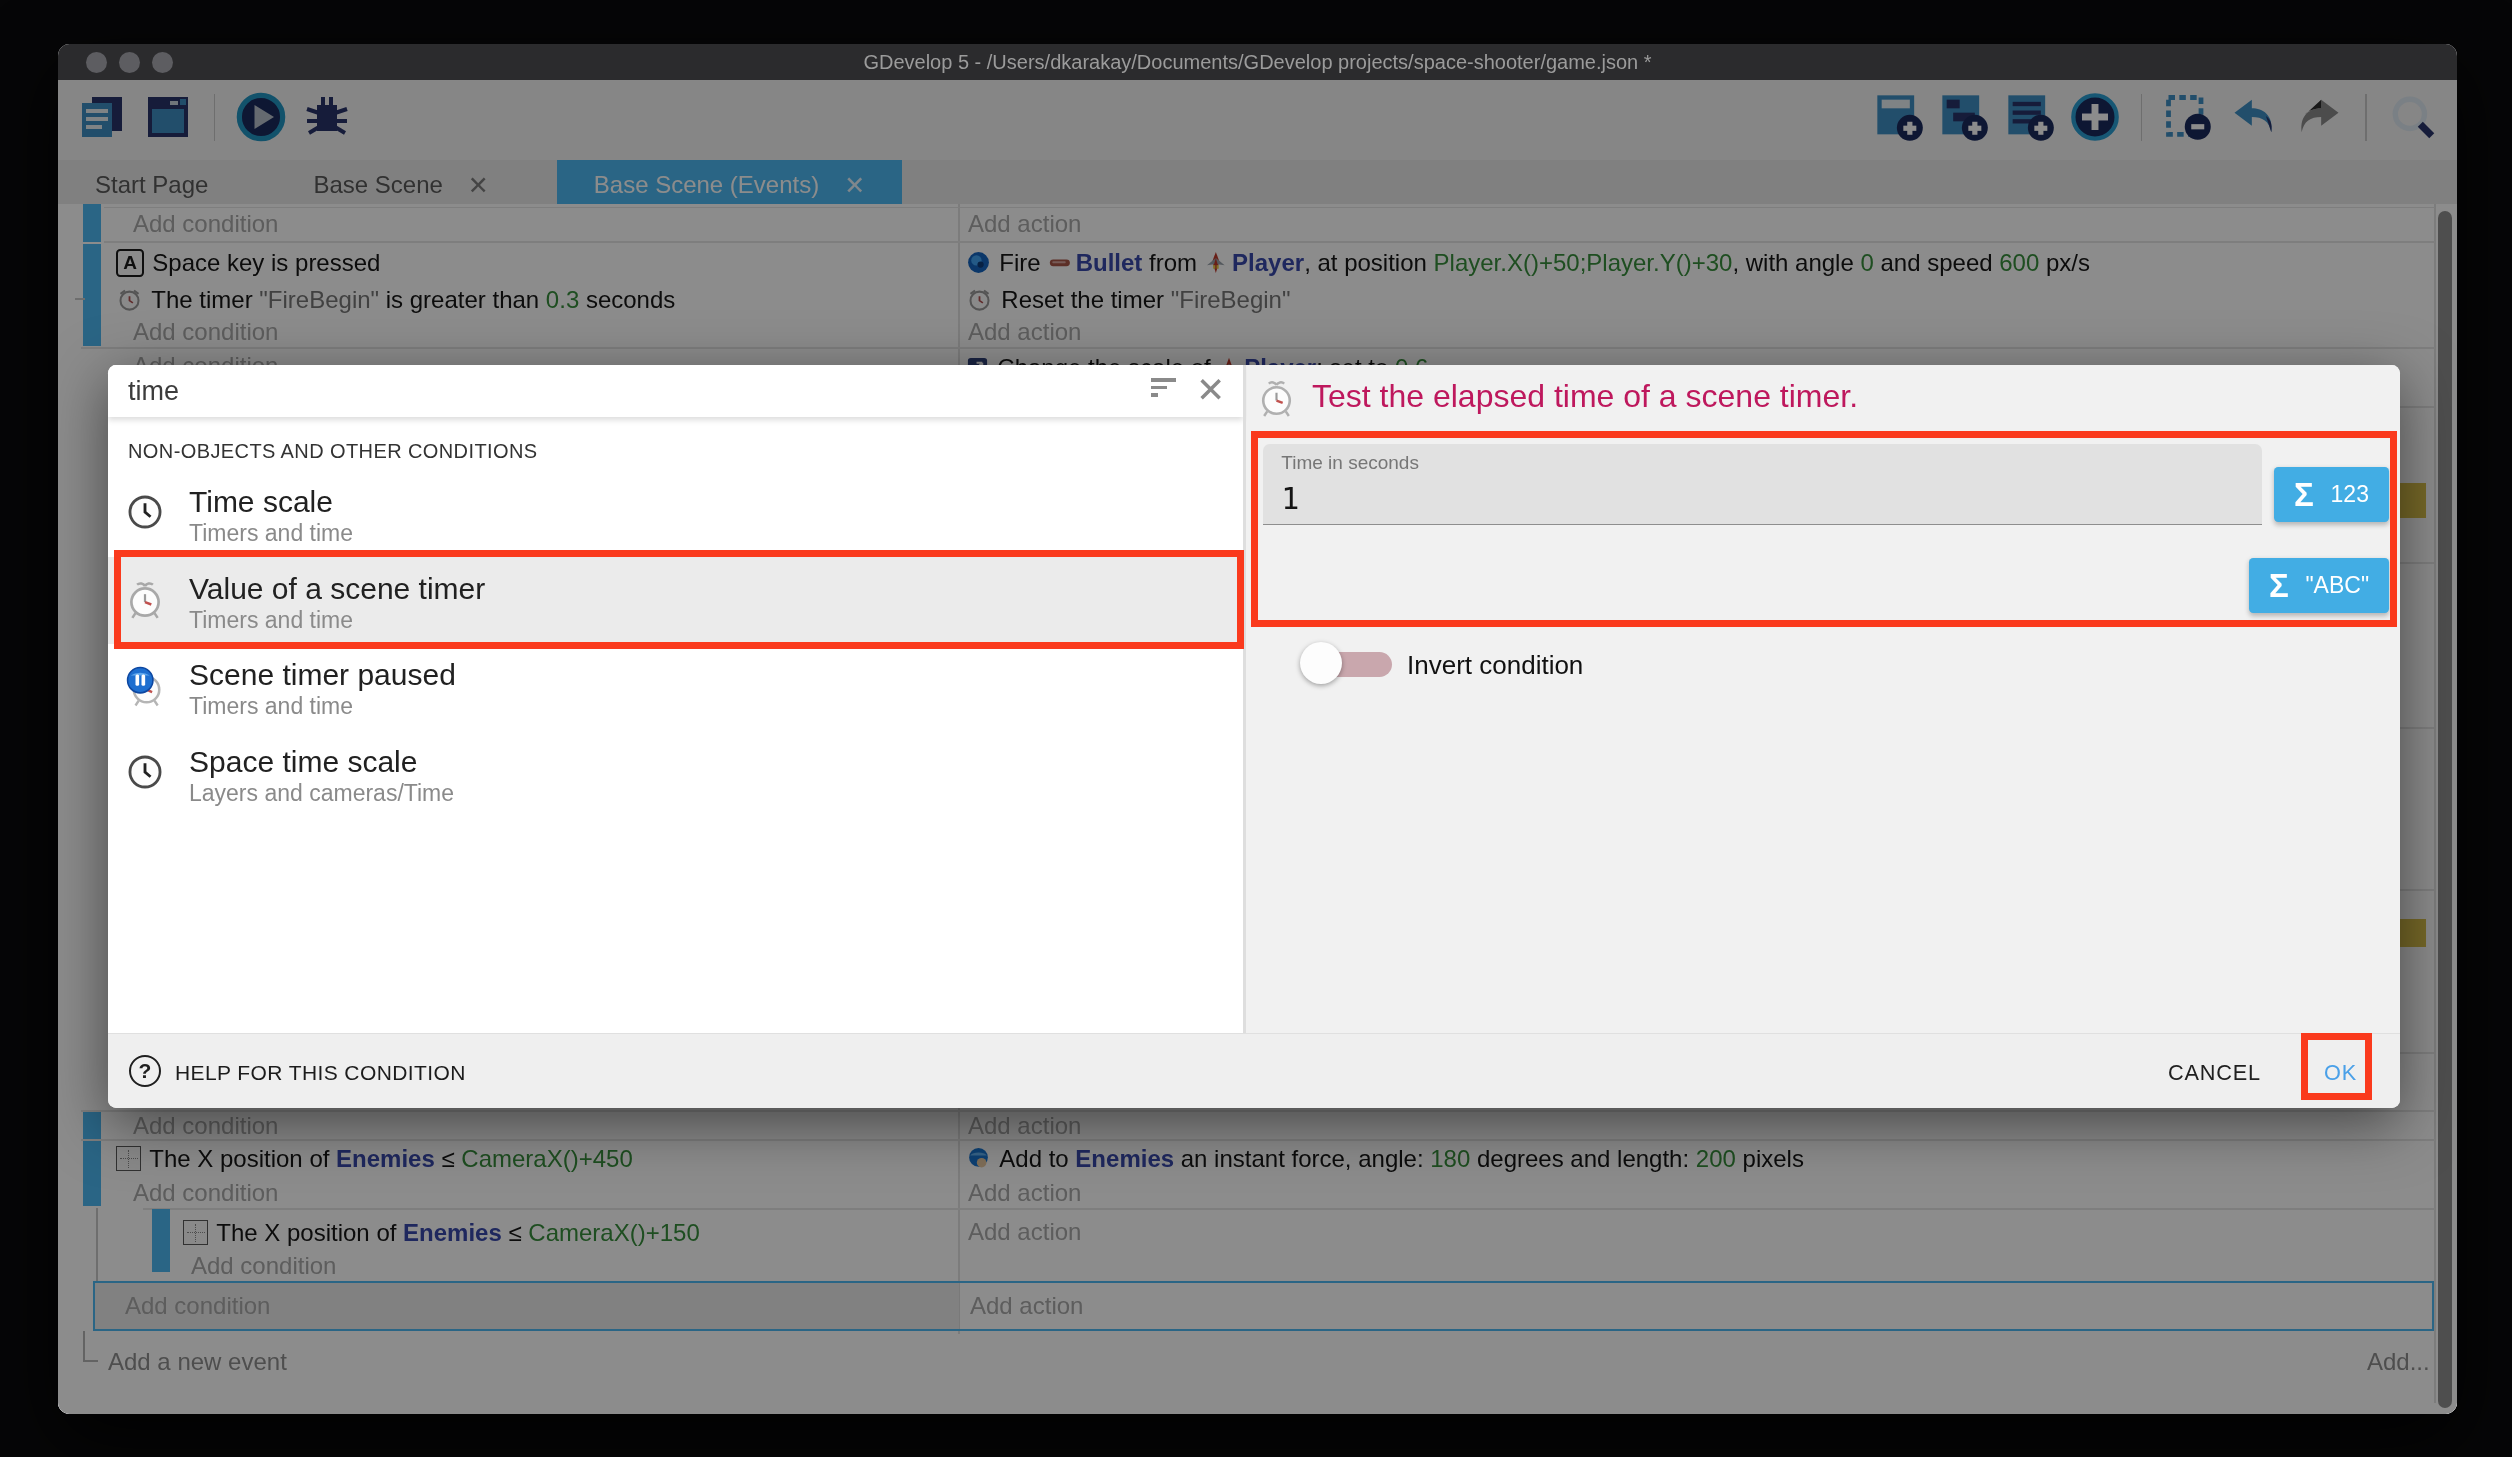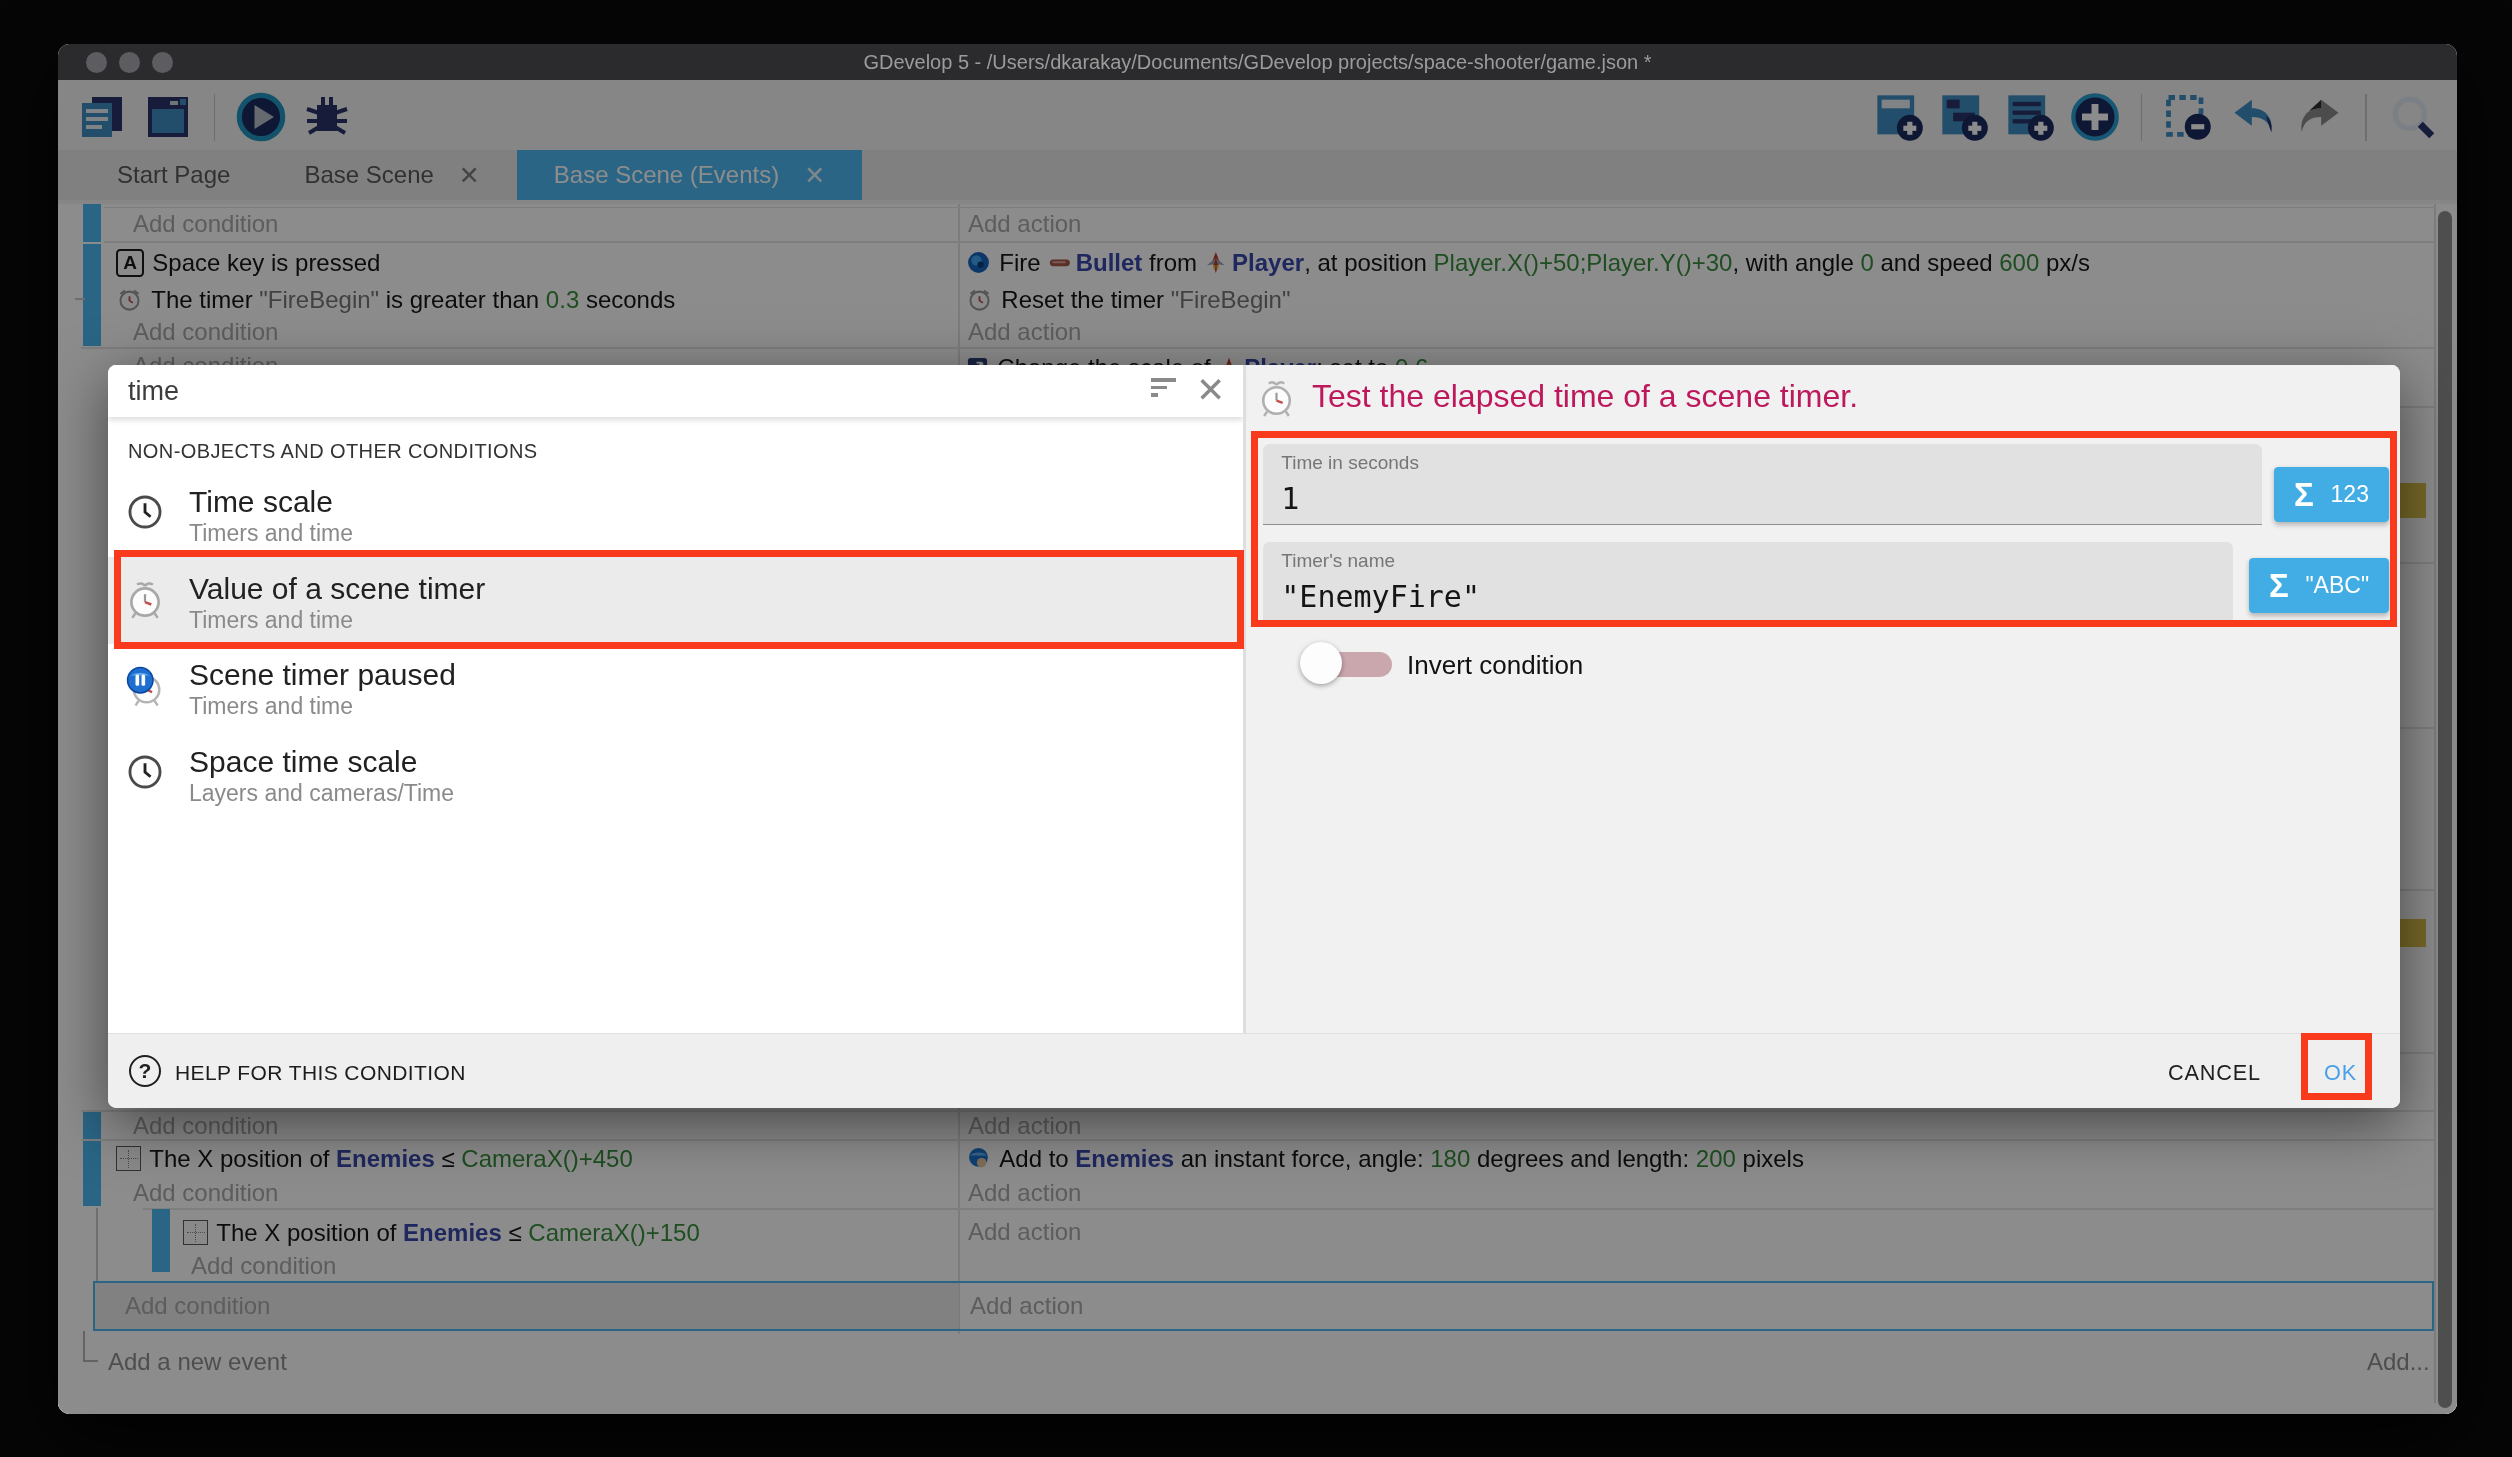--- a/index.html
+++ b/index.html
@@ -18,22 +18,22 @@
   .main { position:absolute; left:0; top:36px; right:0; bottom:0; background:#f4f4f4; }
 
   
   .toolbar { position:absolute; left:0; top:0; right:0; height:74px; background:#f4f4f4;
              display:flex; align-items:center; justify-content:space-between; padding:0 18.3px; }
   .tgroup { display:flex; align-items:center; gap:13.3px; }
   .tico { width:52px; height:52px; display:flex; align-items:center; justify-content:center; }
   .tsep { width:1.7px; height:47px; background:#c9c9c9; margin:0 6.7px; }
 
   
-  .tabbar { position:absolute; left:0; top:70px; right:0; height:50px; background:#e9e9e9;
-            display:flex; align-items:stretch; padding-left:22px; }
+  .tabbar { position:absolute; left:0; top:80px; right:0; height:50px; background:#e9e9e9;
+            display:flex; align-items:stretch; padding-left:0;gap:31px; }
   .tab { display:flex; align-items:center; gap:25px; padding:0 37px; font-size:24px; color:#5a5a5a; }
   .tab .tabx { font-size:25px; color:#7d7d7d; }
   .tab.active { background:#4db9f2; color:#fff; }
   .tab.active .tabx { color:#eaf6ff; }
 
   
   .sheet { position:absolute; left:0; top:124px; right:0; bottom:0; background:#fff; }
   .vline { position:absolute; background:#e2e2e2; width:1.7px; }
   .hline { position:absolute; background:#e5e5e5; height:1.7px; }
   .bluebar { position:absolute; width:18.3px; background:#4db9f2; }
@@ -467,24 +467,20 @@
 
       <div class="field" style="top:79px; width:999px; height:81px;">
         <span class="flabel">Time in seconds</span>
         <span class="fvalue">1</span>
       </div>
       <div class="sigbtn" style="left:1027px; top:102px; width:115px;">
         <span class="sg">Σ</span>
         <span class="sl">123</span>
       </div>
 
-      <div class="field" style="top:177px; width:970px; height:83px;">
-        <span class="flabel">Timer's name</span>
-        <span class="fvalue">"EnemyFire"</span>
-      </div>
       <div class="sigbtn" style="left:1002px; top:193px; width:140px;">
         <span class="sg">Σ</span>
         <span class="sl">"ABC"</span>
       </div>
 
       <span class="toggle-knob"></span>
       <span class="toggle-track"></span>
       <span class="toggle-label">Invert condition</span>
     </div>
 

